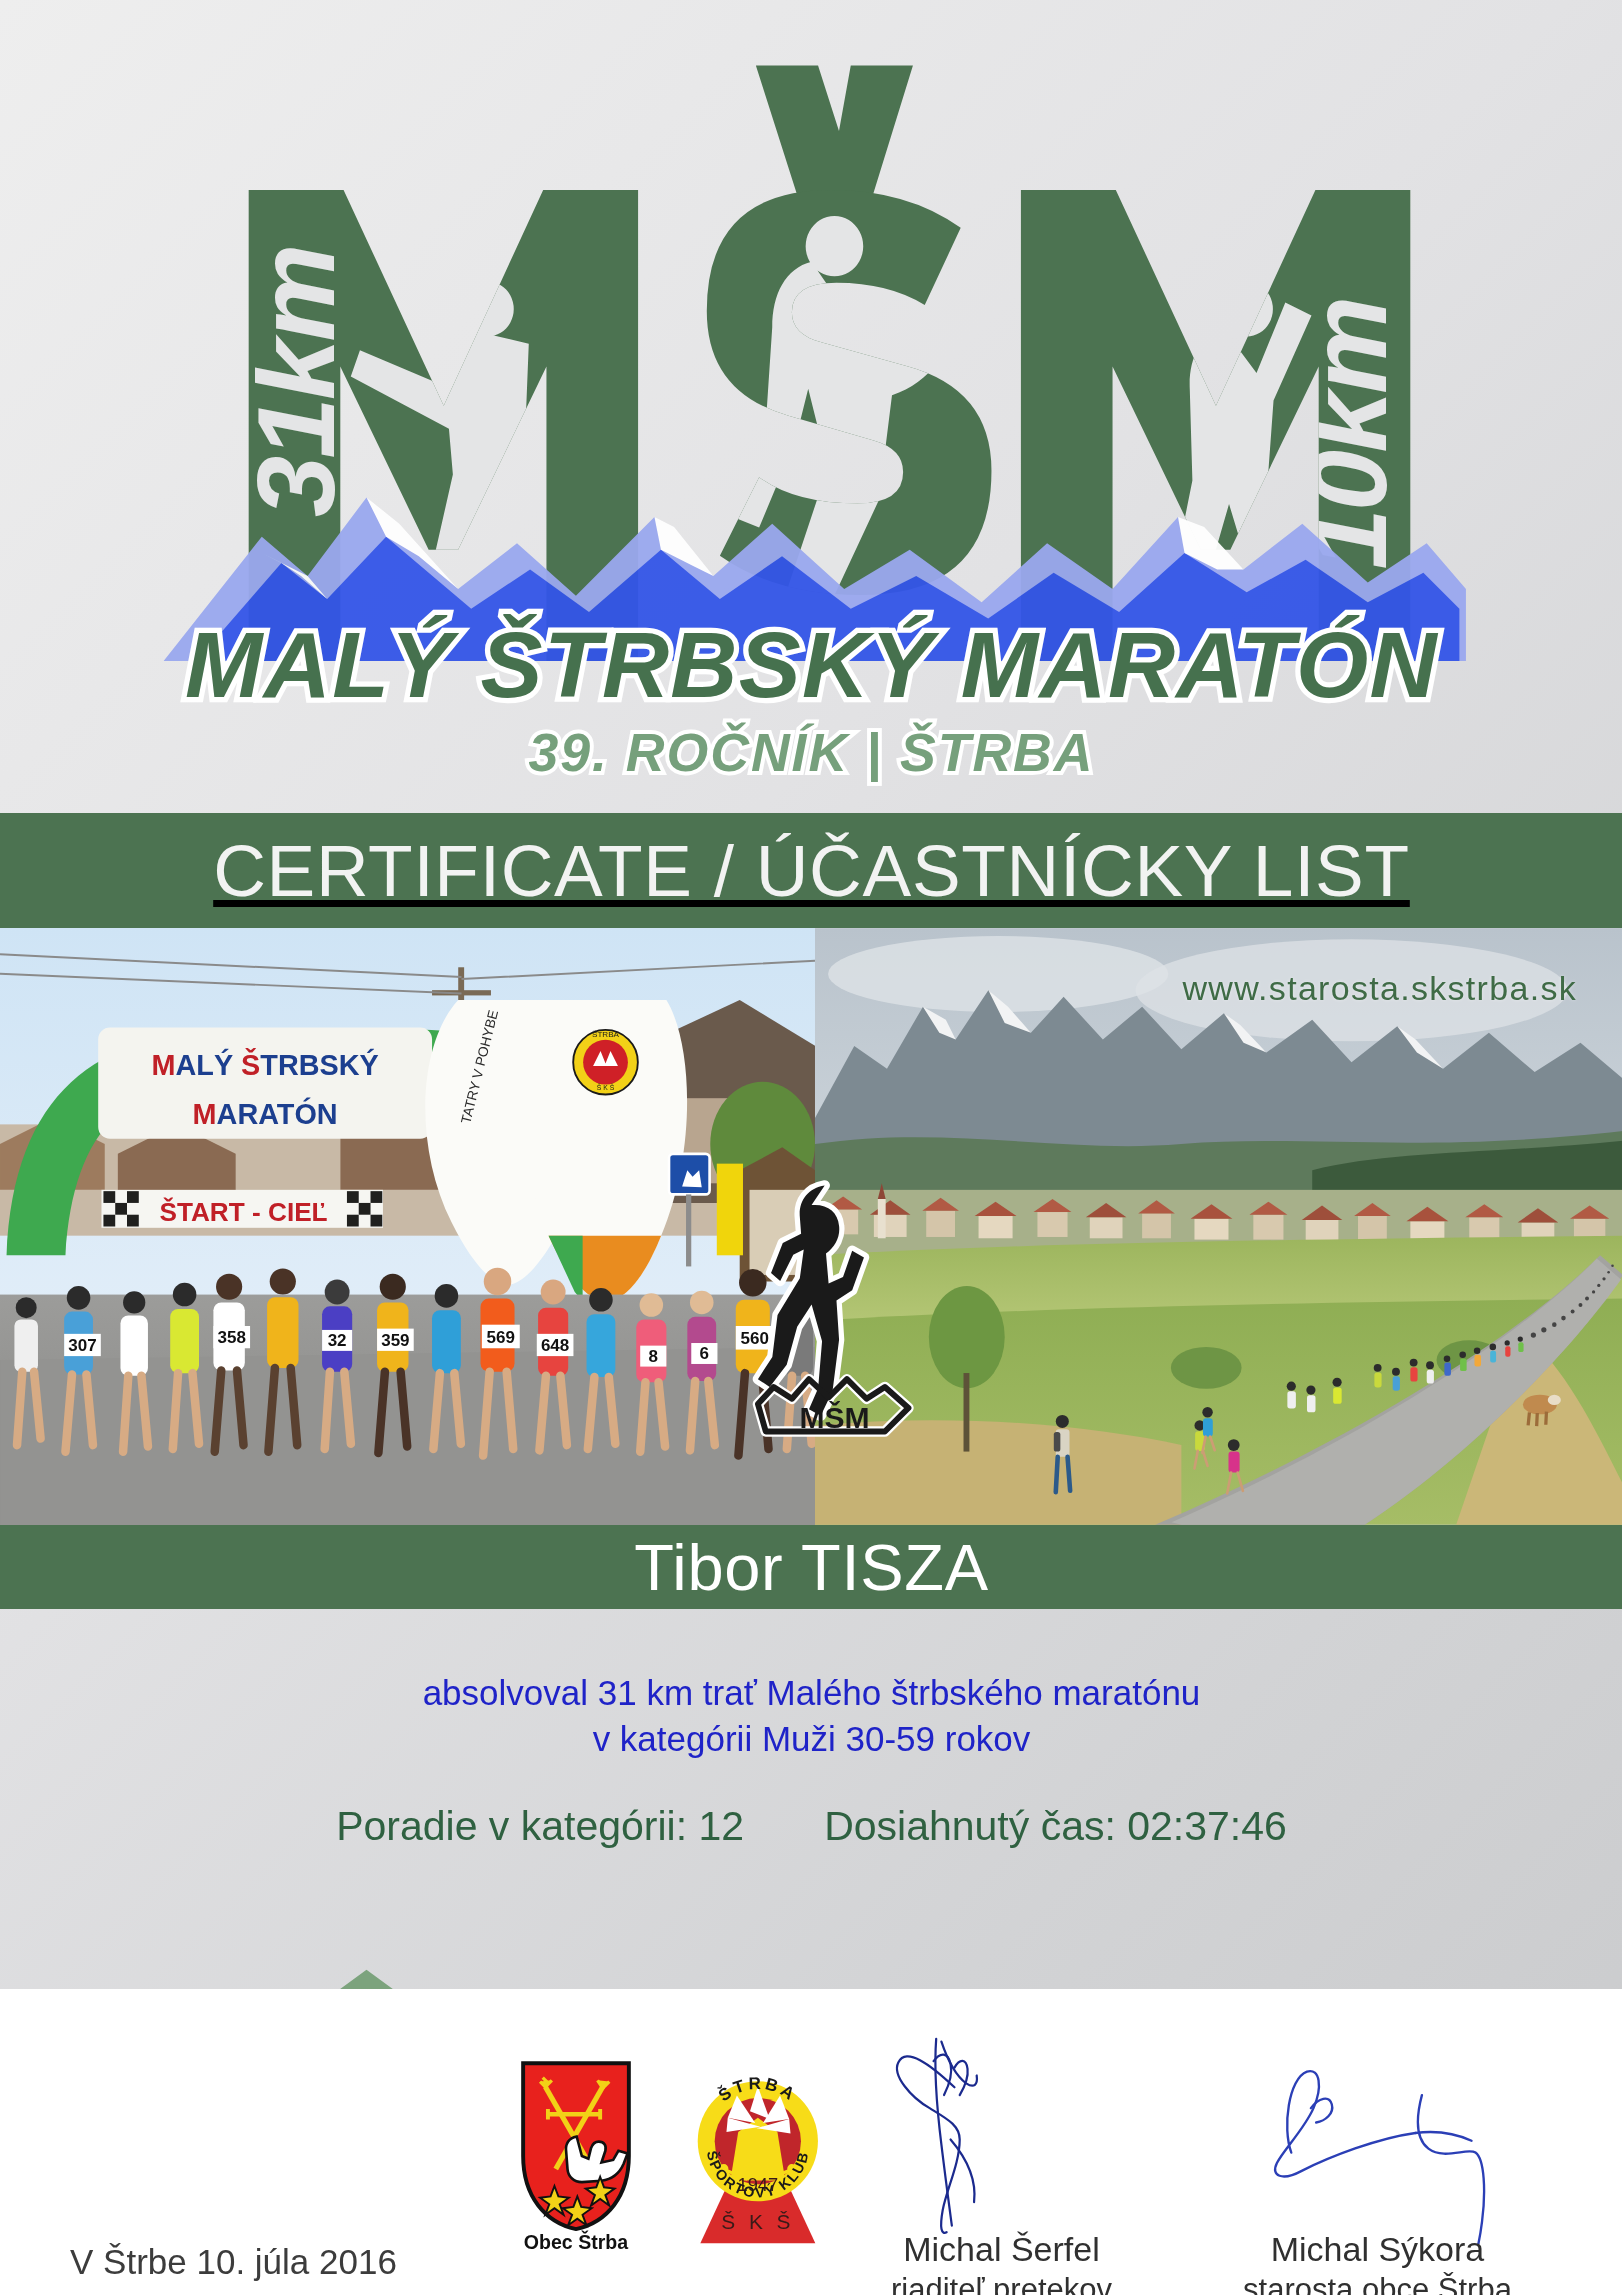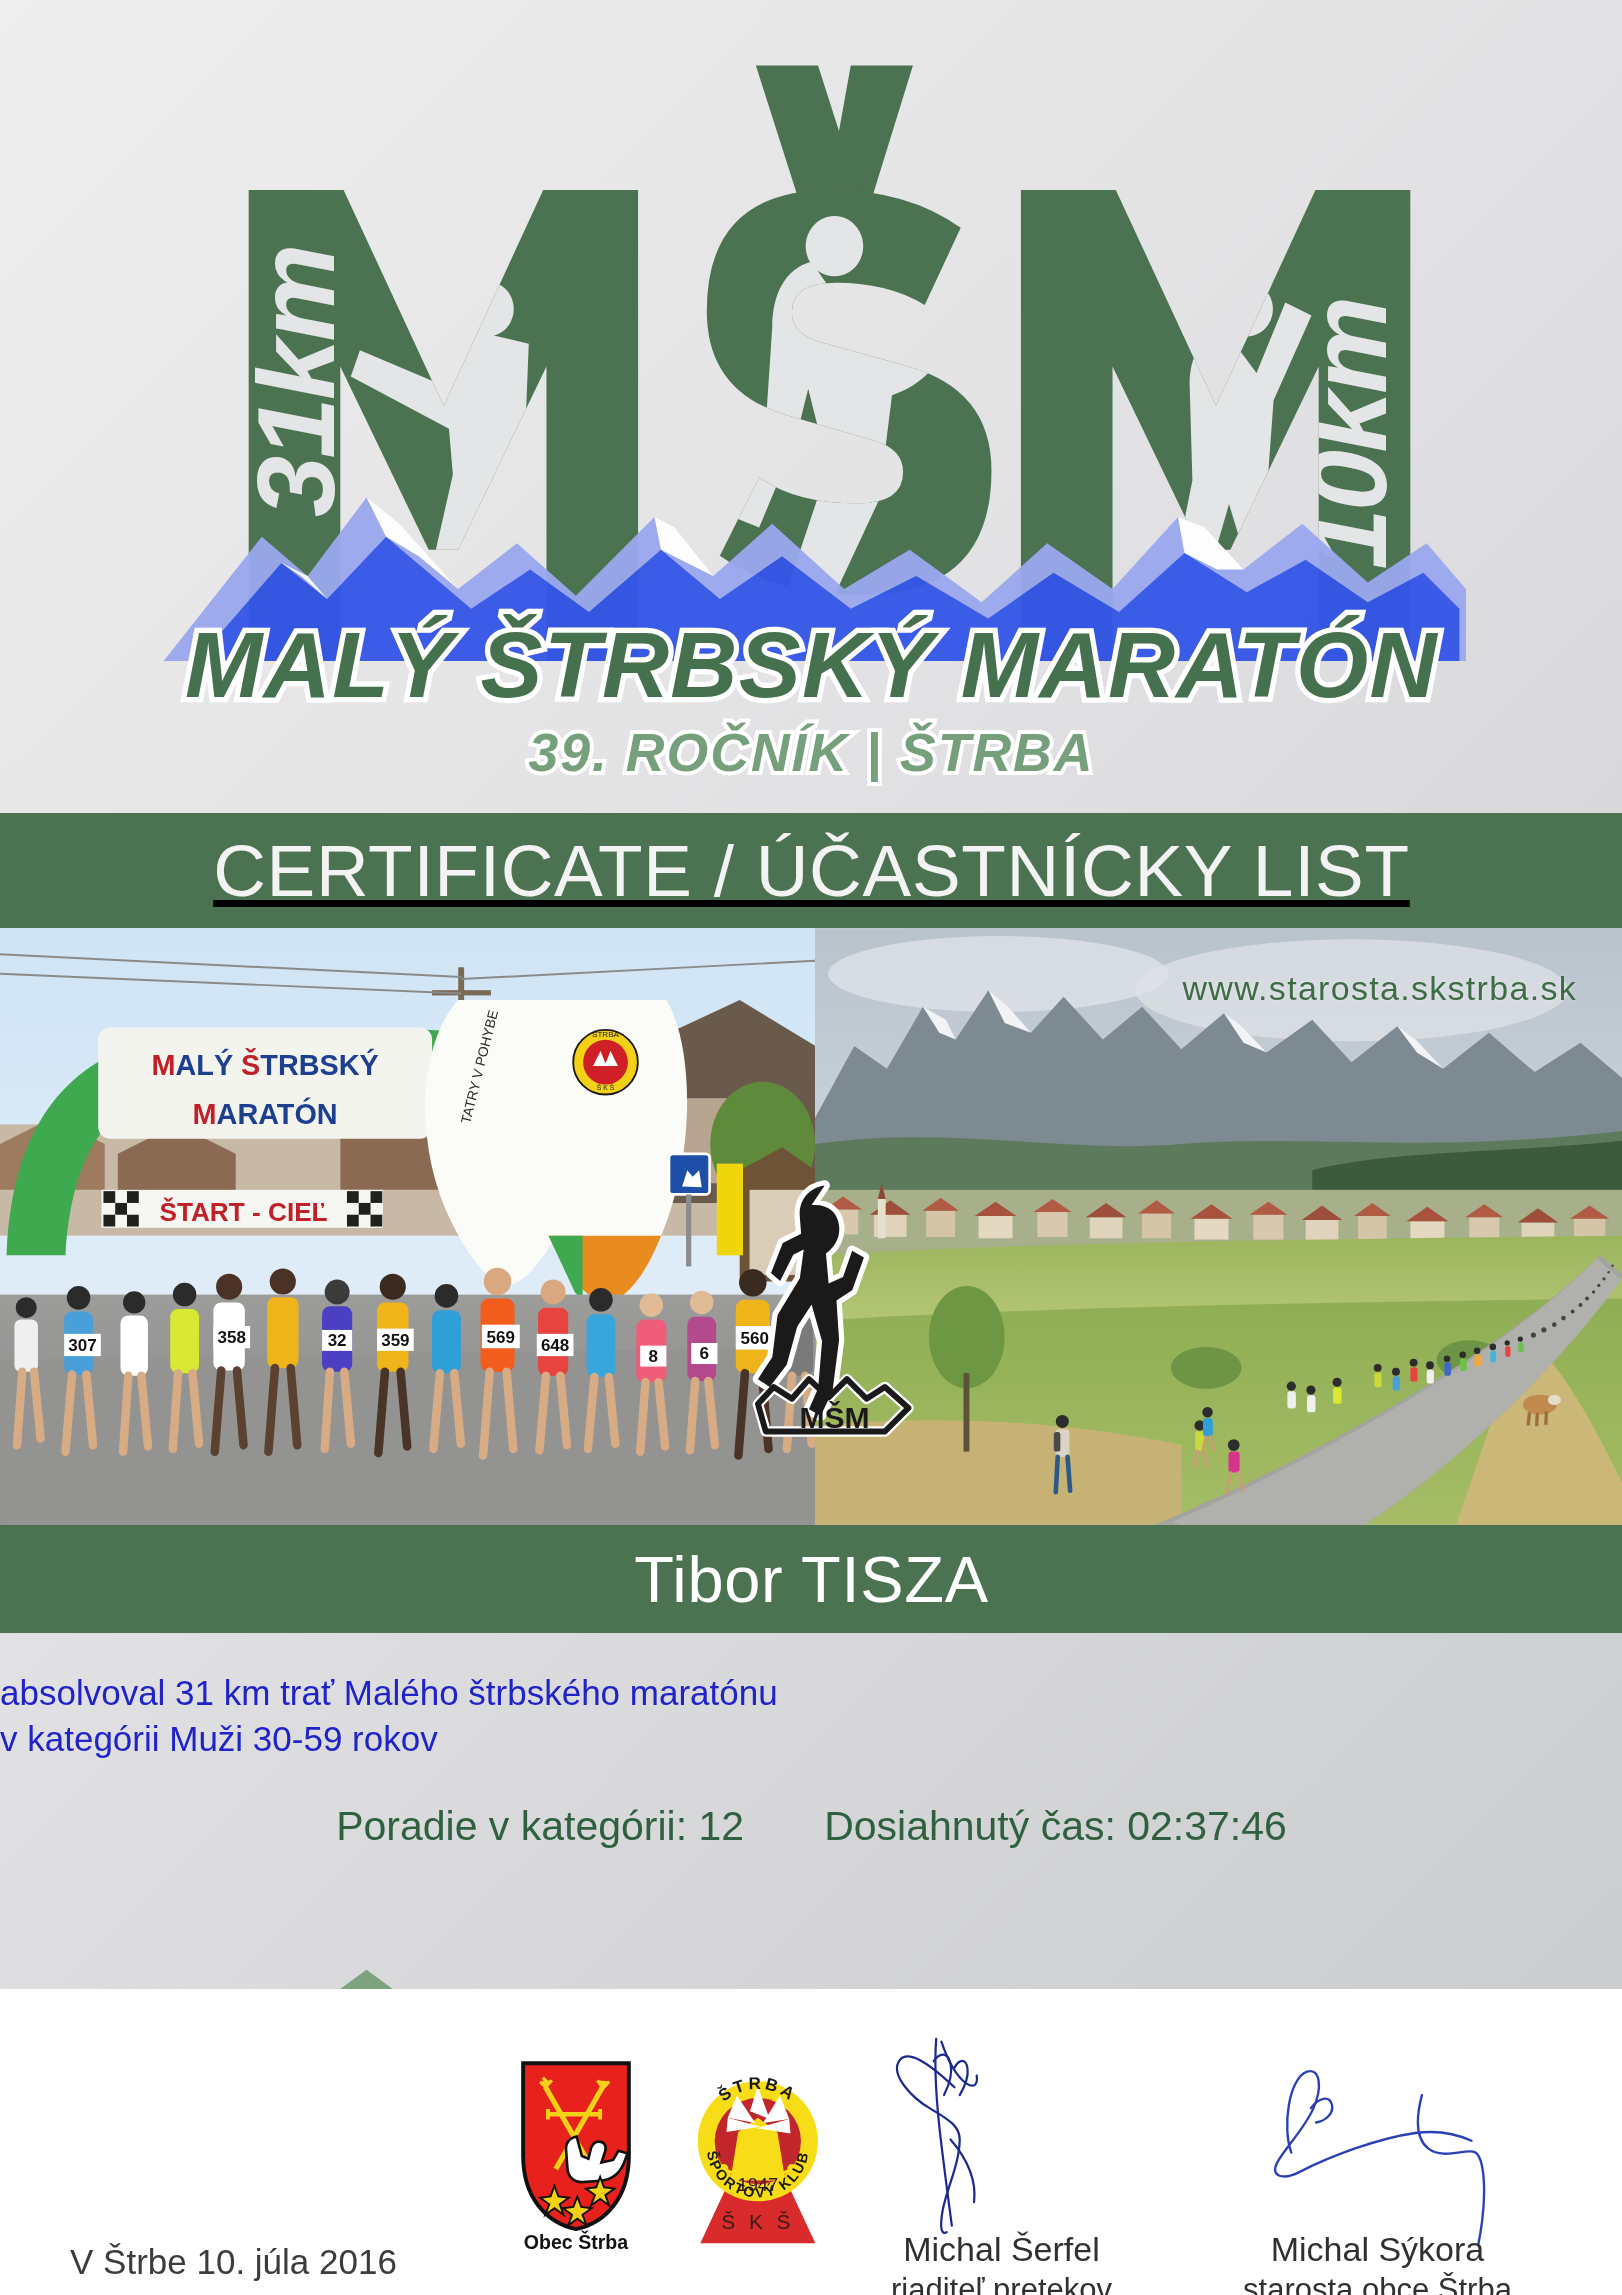--- a/index.html
+++ b/index.html
@@ -71,39 +71,39 @@
     left: 746px; top: 1171px;
     width: 177px; height: 288px;
     z-index: 7;
     pointer-events: none;
   }
 
   
   #name-band {
     position: absolute;
     left: 0; top: 1525px;
-    width: 1623px; height: 108px;
+    width: 1623px; height: 84px;
     background: #4c7351;
     display: flex; align-items: center; justify-content: center;
   }
   #runner-name {
     color: #ffffff;
     font-size: 65px;
     font-weight: 400;
     letter-spacing: 0.7px;
     line-height: 1;
     white-space: nowrap;
   }
 
   
   #achievement {
     position: absolute;
     left: 0; top: 1670px;
     width: 1623px;
-    text-align: left;
+    text-align: center;
     color: #1f23c8;
     font-size: 35px;
     line-height: 1.32;
   }
   #achievement .ln { display: block; }
 
   #results {
     position: absolute;
     left: 0; top: 1806px;
     width: 1623px;

